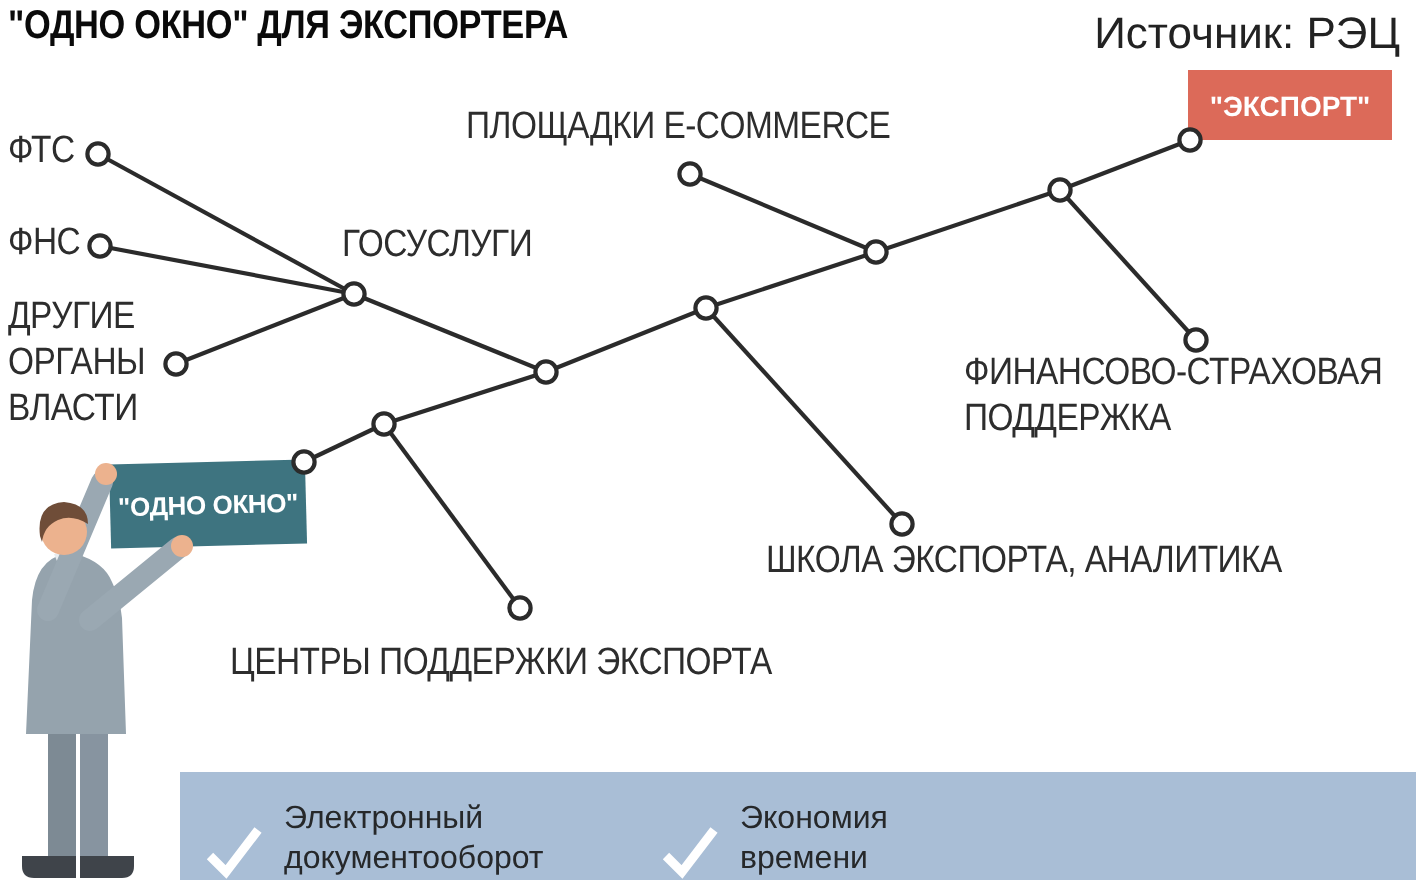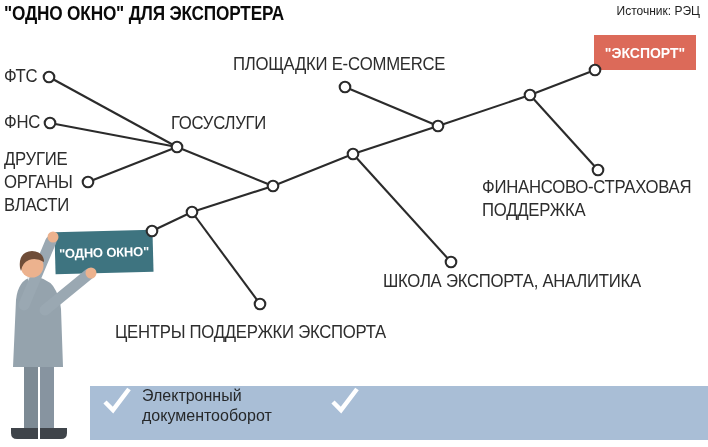--- a/index.html
+++ b/index.html
@@ -1,26 +1,26 @@
 <!DOCTYPE html>
 <html><head>
 <meta charset="utf-8">
 <style>
   html,body{margin:0;padding:0}
   body{width:708px;height:447px;position:relative;background:#fff;font-family:"Liberation Sans",sans-serif;overflow:hidden}
   .label{position:absolute;color:#2d2d2d;font-size:19px;line-height:1.2;white-space:nowrap;letter-spacing:-0.3px;transform:scaleX(0.88);transform-origin:0 0}
   .label.wrap{white-space:normal}
   #title{position:absolute;left:4px;top:2px;font-size:20px;font-weight:bold;color:#0a0a0a;letter-spacing:-0.2px;transform:scaleX(0.86);transform-origin:0 0;white-space:nowrap}
-  #source{position:absolute;right:8px;top:4px;font-size:12px;color:#222}
+  #source{position:absolute;right:8px;top:4px;font-size:22px;color:#222}
   #diagram{position:absolute;left:0;top:0;z-index:5;pointer-events:none}
   #export-badge{position:absolute;left:594px;top:35px;width:102px;height:35px;background:#dc6a59;color:#fff;font-weight:bold;font-size:14px;display:flex;align-items:center;justify-content:center;z-index:3}
   #one-window-sign{position:absolute;left:55px;top:231px;width:98px;height:42px;background:#3e7480;color:#fff;font-weight:bold;font-size:13px;display:flex;align-items:center;justify-content:center;transform:rotate(-1.5deg);z-index:3;white-space:nowrap;letter-spacing:-0.2px}
   #person{position:absolute;left:0;top:225px;z-index:6}
   #band{position:absolute;left:90px;top:386px;width:618px;height:54px;background:#a9bed6;z-index:2}
-  .benefit{position:absolute;top:0;height:54px;display:flex;align-items:flex-start}
+  .benefit{position:absolute;top:0;height:54px;display:flex;align-items:flex-end}
   .benefit .check{flex:0 0 auto;margin-right:10px}
   .benefit .btext{font-size:16px;color:#26282a;line-height:1.25}
 </style>
 </head>
 <body>
 
 <div id="title">"ОДНО ОКНО" ДЛЯ ЭКСПОРТЕРА</div>
 <div id="source">Источник: РЭЦ</div>
 
 <svg id="diagram" width="708" height="447" viewBox="0 0 708 447">
@@ -94,14 +94,15 @@
   <div class="benefit" style="left:12px">
     <svg class="check" width="30" height="28" viewBox="0 0 30 28">
         <polyline points="3,16 11,24 27,3" fill="none" stroke="#fff" stroke-width="4.5"></polyline>
       </svg>
     <div class="btext" style="width:150px">Электронный документооборот</div>
   </div>
   <div class="benefit" style="left:240px">
     <svg class="check" width="30" height="28" viewBox="0 0 30 28">
         <polyline points="3,16 11,24 27,3" fill="none" stroke="#fff" stroke-width="4.5"></polyline>
       </svg>
+    <div class="btext" style="width:100px">Экономия времени</div>
   </div>
 </div>
 
 </body></html>

